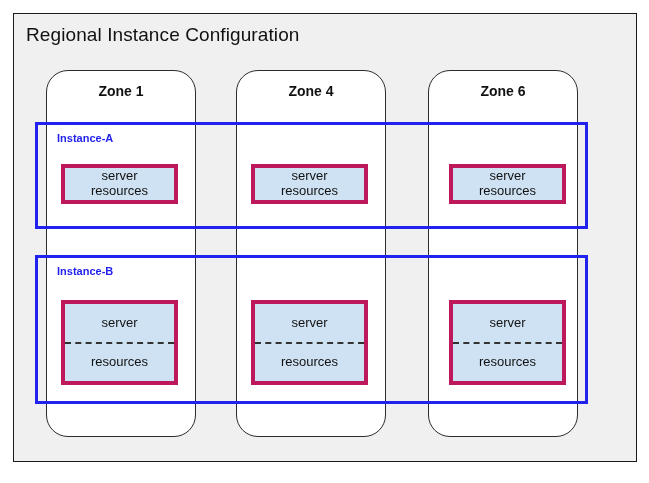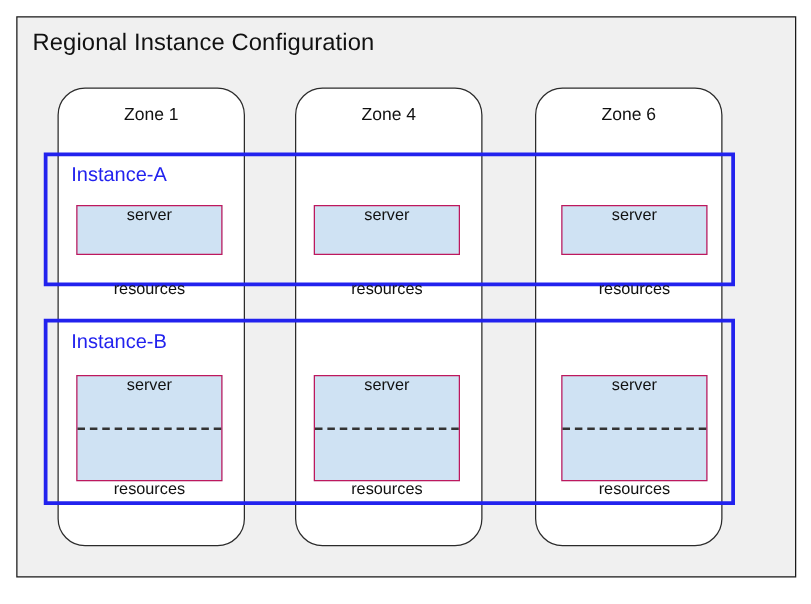--- a/index.html
+++ b/index.html
@@ -22,42 +22,42 @@
   .zone {
     position:absolute; top:70px; width:150px; height:367px;
     background:#ffffff; border:1px solid #2b2b2b;
     border-radius:22px; box-sizing:border-box;
   }
   .zone-1 { left:46px; }
   .zone-2 { left:236px; }
   .zone-3 { left:428px; }
   .zone-label {
     position:absolute; top:12px; left:0; width:100%;
-    text-align:center; font-size:14px; color:#111111;
+    text-align:center; font-size:14px; color:#111111;font-weight:bold;
   }
 
   
   .instance-band {
     position:absolute; left:35px; width:553px;
     border:3px solid #2222ee; box-sizing:border-box;
     background:transparent;
   }
   .band-a { top:122px; height:107px; }
   .band-b { top:255px; height:149px; }
   .instance-label {
     position:absolute; left:19px; top:7px;
-    font-size:16px; font-weight:normal; color:#2222ee; white-space:nowrap;
+    font-size:11px; font-weight:bold; color:#2222ee; white-space:nowrap;
   }
 
   
   .res-box {
-    position:absolute; background:#cfe2f3; border:1px solid #be185d;
+    position:absolute; background:#cfe2f3; border:4px solid #be185d;
     box-sizing:border-box; color:#111111; font-size:13px;
     display:flex; flex-direction:column; align-items:center;
-    line-height:1.12; text-align:center;gap:44px;
+    justify-content:center; line-height:1.12; text-align:center;
   }
   .res-a { width:117px; height:40px; top:164px; }
   .res-b { width:117px; height:85px; top:300px; }
   .col-1 { left:61px; }
   .col-2 { left:251px; }
   .col-3 { left:449px; }
 
   
   .res-b .dash-line {
     position:absolute; left:0; top:50%; width:100%;

